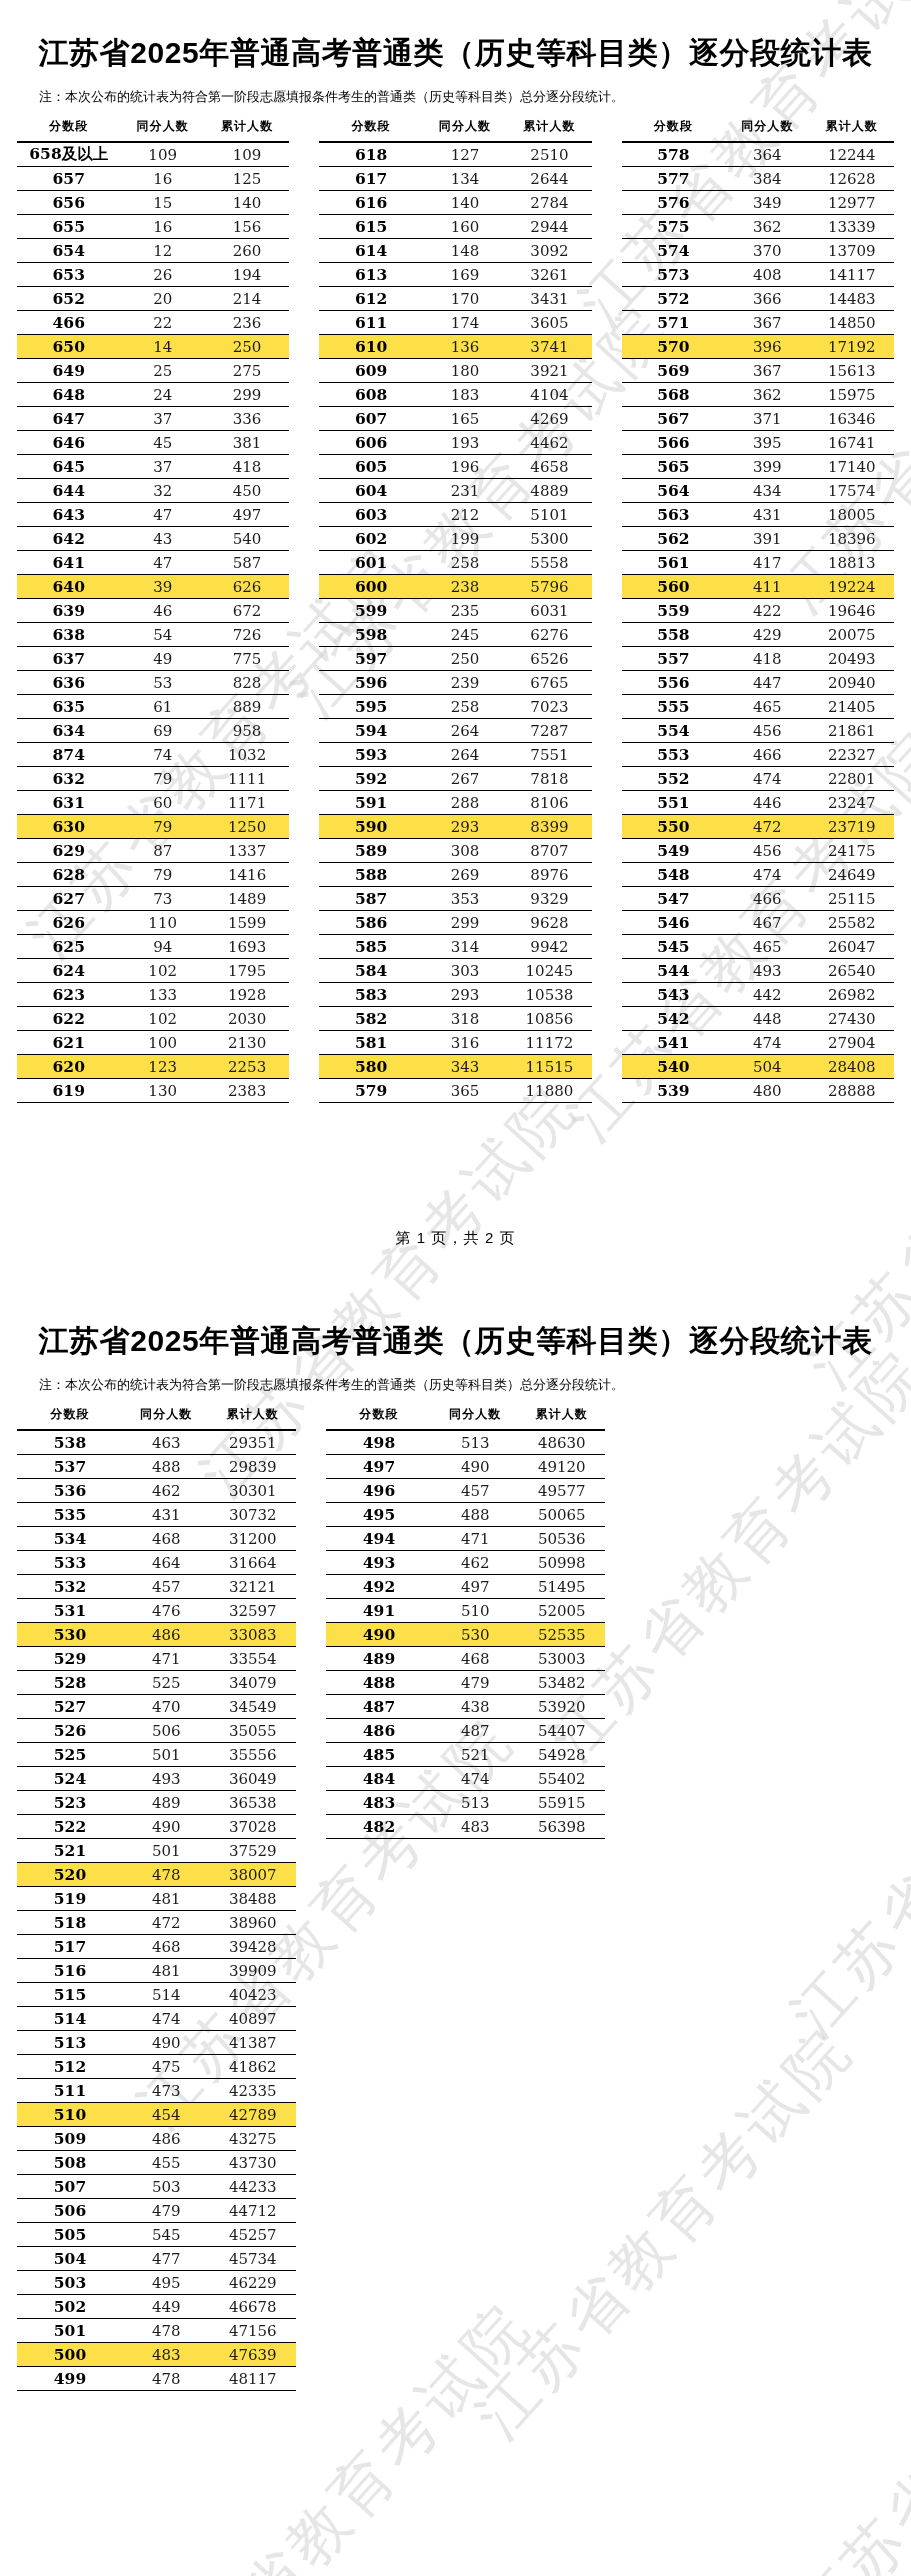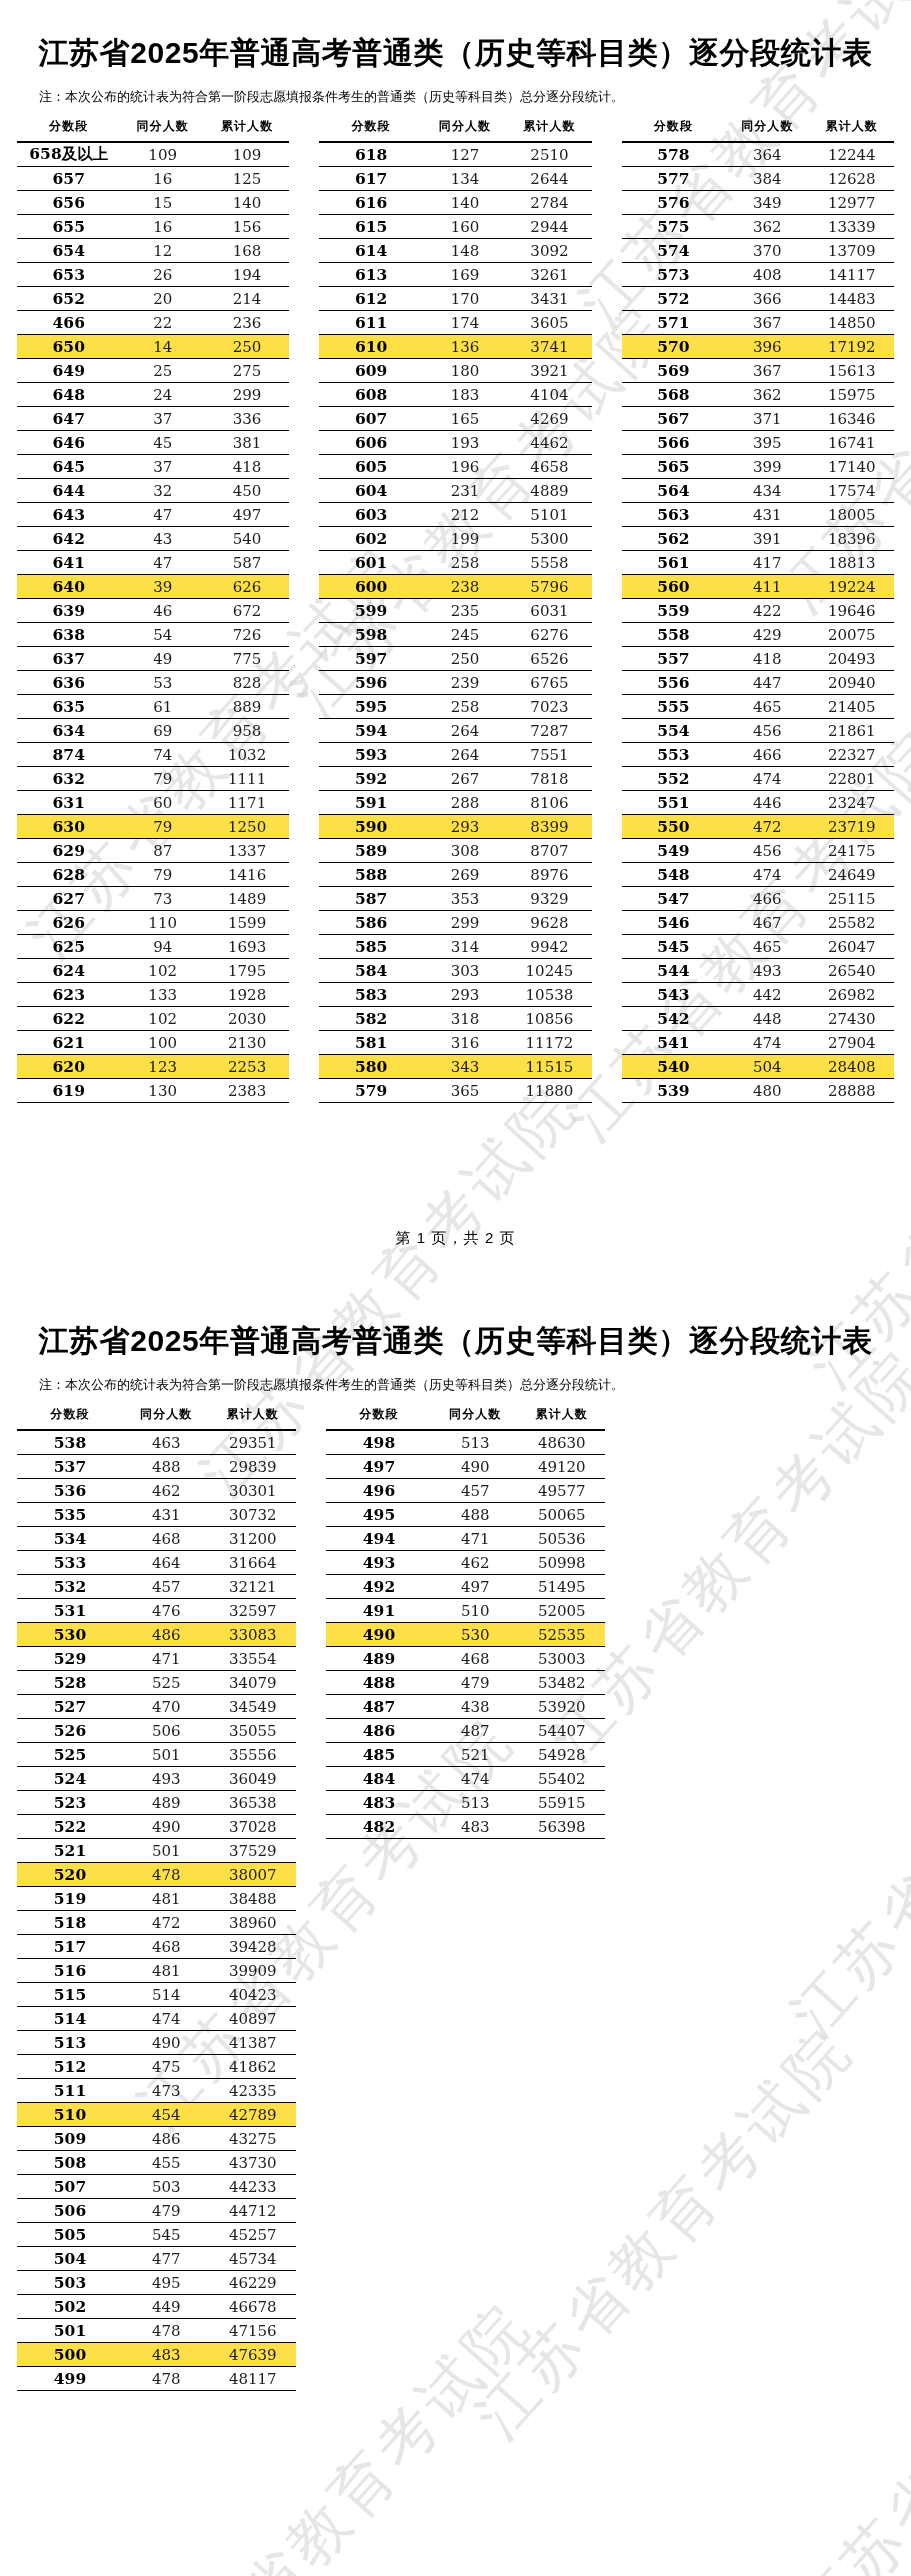--- a/index.html
+++ b/index.html
@@ -93,21 +93,21 @@
               <td>140</td>
             </tr>
             <tr>
               <td>655</td>
               <td>16</td>
               <td>156</td>
             </tr>
             <tr>
               <td>654</td>
               <td>12</td>
-              <td>168</td>
+              <td>260</td>
             </tr>
             <tr>
               <td>653</td>
               <td>26</td>
               <td>194</td>
             </tr>
             <tr>
               <td>652</td>
               <td>20</td>
               <td>214</td>

